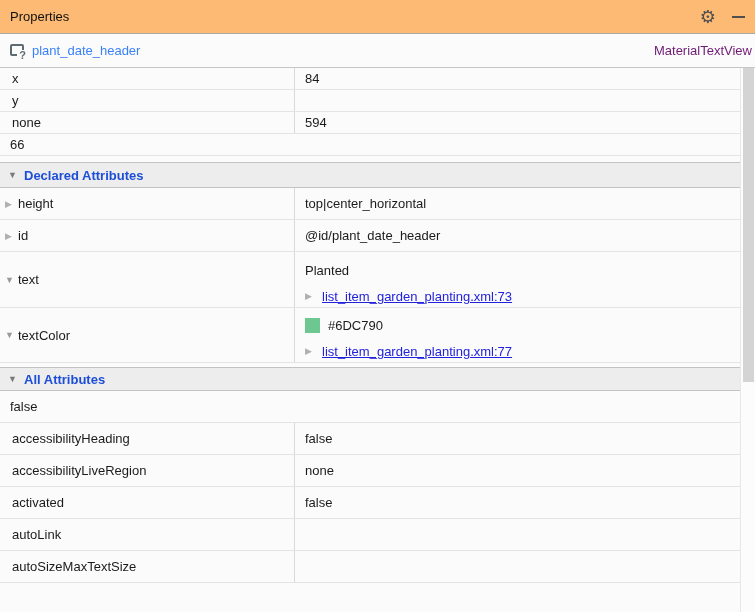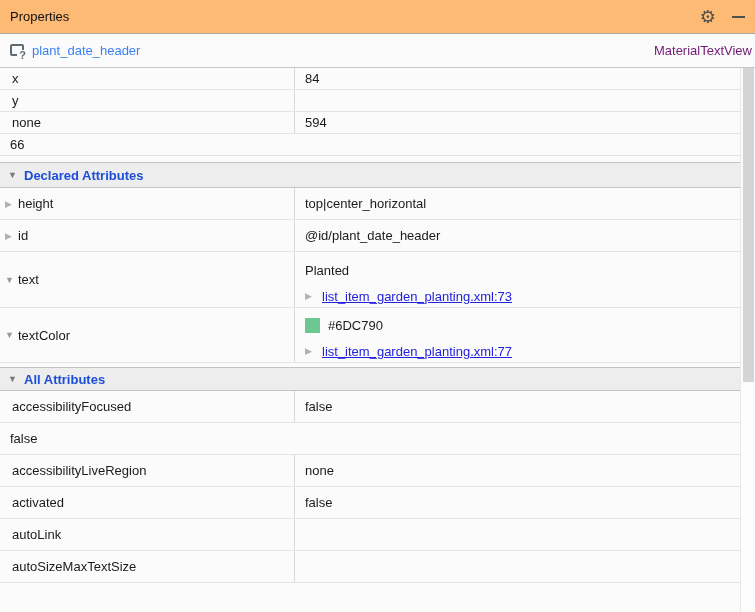--- a/index.html
+++ b/index.html
@@ -176,24 +176,24 @@
   </div>
 
   <div class="gap-sm"></div>
 
   <div class="section-header" style="height:24px;">
     <span class="section-arrow">▼</span>
     <span class="section-title">All Attributes</span>
   </div>
 
   <div class="row h31">
-    <div class="cell-label">accessibilityFocused</div>
     <div class="cell-value">false</div>
   </div>
   <div class="row h31">
+    <div class="cell-label">accessibilityHeading</div>
     <div class="cell-value">false</div>
   </div>
   <div class="row h31">
     <div class="cell-label">accessibilityLiveRegion</div>
     <div class="cell-value">none</div>
   </div>
   <div class="row h31">
     <div class="cell-label">activated</div>
     <div class="cell-value">false</div>
   </div>

